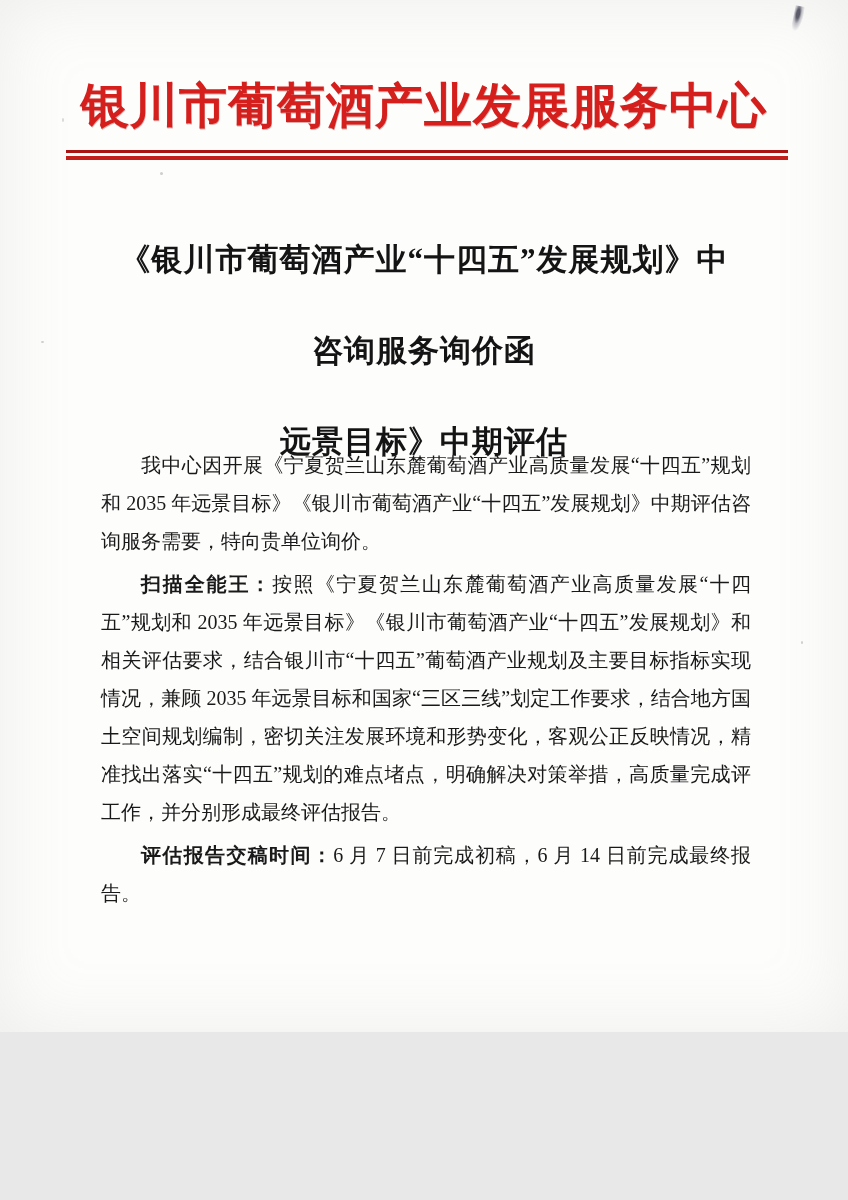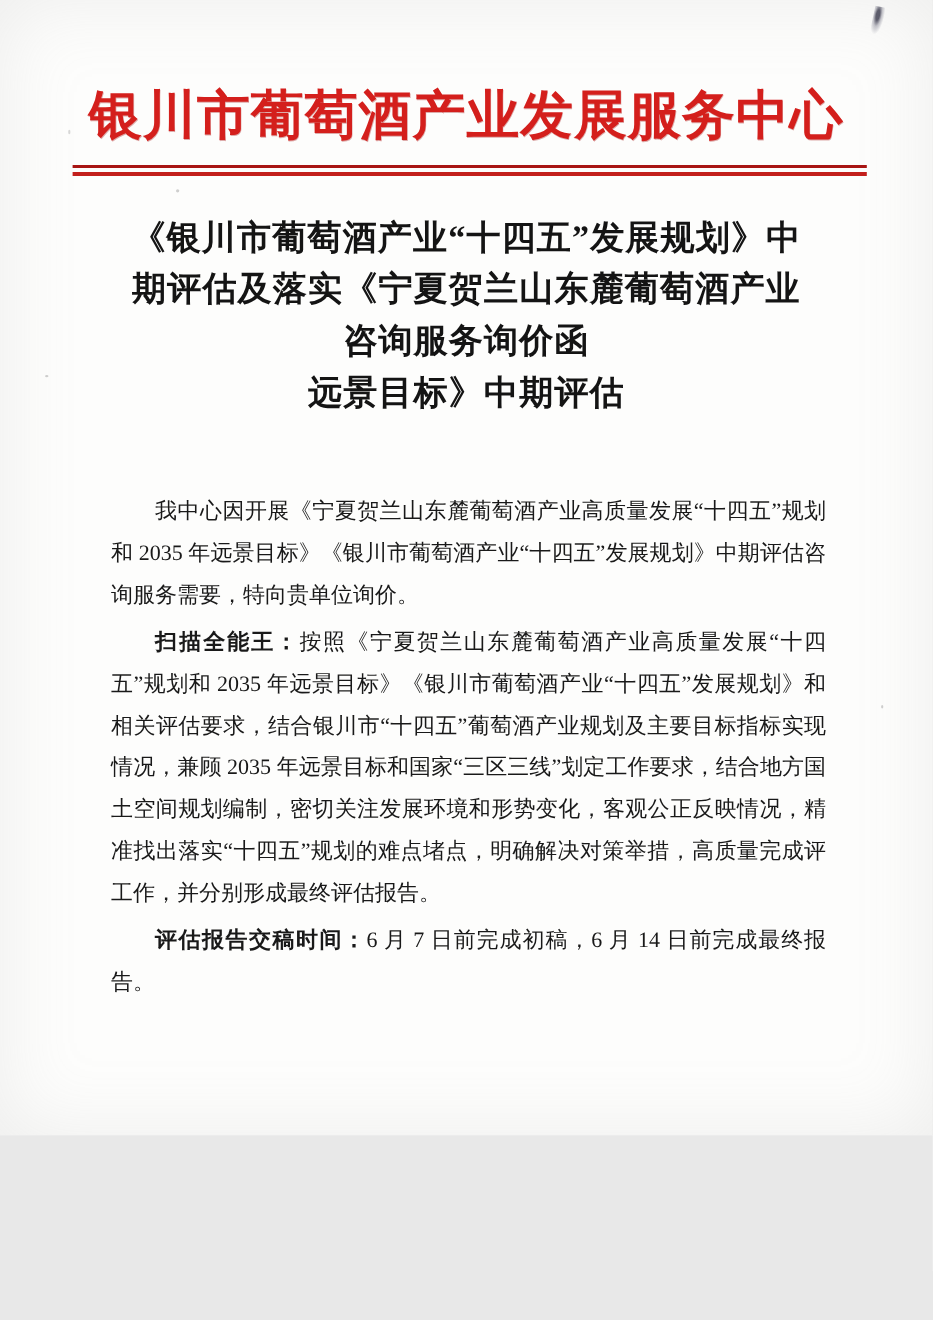--- a/index.html
+++ b/index.html
@@ -46,20 +46,21 @@
     top:192px;left:60px;right:60px;
     text-align:center;
     color:#141414;
   }
   .doc-title .t-line{
     font-size:31px;
     line-height:47px;
     font-weight:bold;
     letter-spacing:1px;
     white-space:nowrap;
+    margin-top:44px;
   }
 
   
   .body-block{
     position:absolute;
     top:446px;left:101px;width:650px;
     color:#191919;
     font-size:20px;
     line-height:38px;
     text-align:justify;
@@ -111,21 +112,20 @@
 </head>
 <body>
 
 <div class="page">
 
   <div class="org-title">银川市葡萄酒产业发展服务中心</div>
   <div class="red-rule top"></div>
 
   <div class="doc-title">
     <div class="t-line">《银川市葡萄酒产业“十四五”发展规划》中</div>
-    <div class="t-line">期评估及落实《宁夏贺兰山东麓葡萄酒产业</div>
     <div class="t-line">咨询服务询价函</div>
     <div class="t-line">远景目标》中期评估</div>
   </div>
 
   <div class="body-block">
     <p>
       <b></b><span>我中心因开展《宁夏贺兰山东麓葡萄酒产业高质量发展“十四五”规划和 2035 年远景目标》《银川市葡萄酒产业“十四五”发展规划》中期评估咨询服务需要，特向贵单位询价。</span>
     </p>
     <p>
       <b>扫描全能王：</b><span>按照《宁夏贺兰山东麓葡萄酒产业高质量发展“十四五”规划和 2035 年远景目标》《银川市葡萄酒产业“十四五”发展规划》和相关评估要求，结合银川市“十四五”葡萄酒产业规划及主要目标指标实现情况，兼顾 2035 年远景目标和国家“三区三线”划定工作要求，结合地方国土空间规划编制，密切关注发展环境和形势变化，客观公正反映情况，精准找出落实“十四五”规划的难点堵点，明确解决对策举措，高质量完成评工作，并分别形成最终评估报告。</span>

